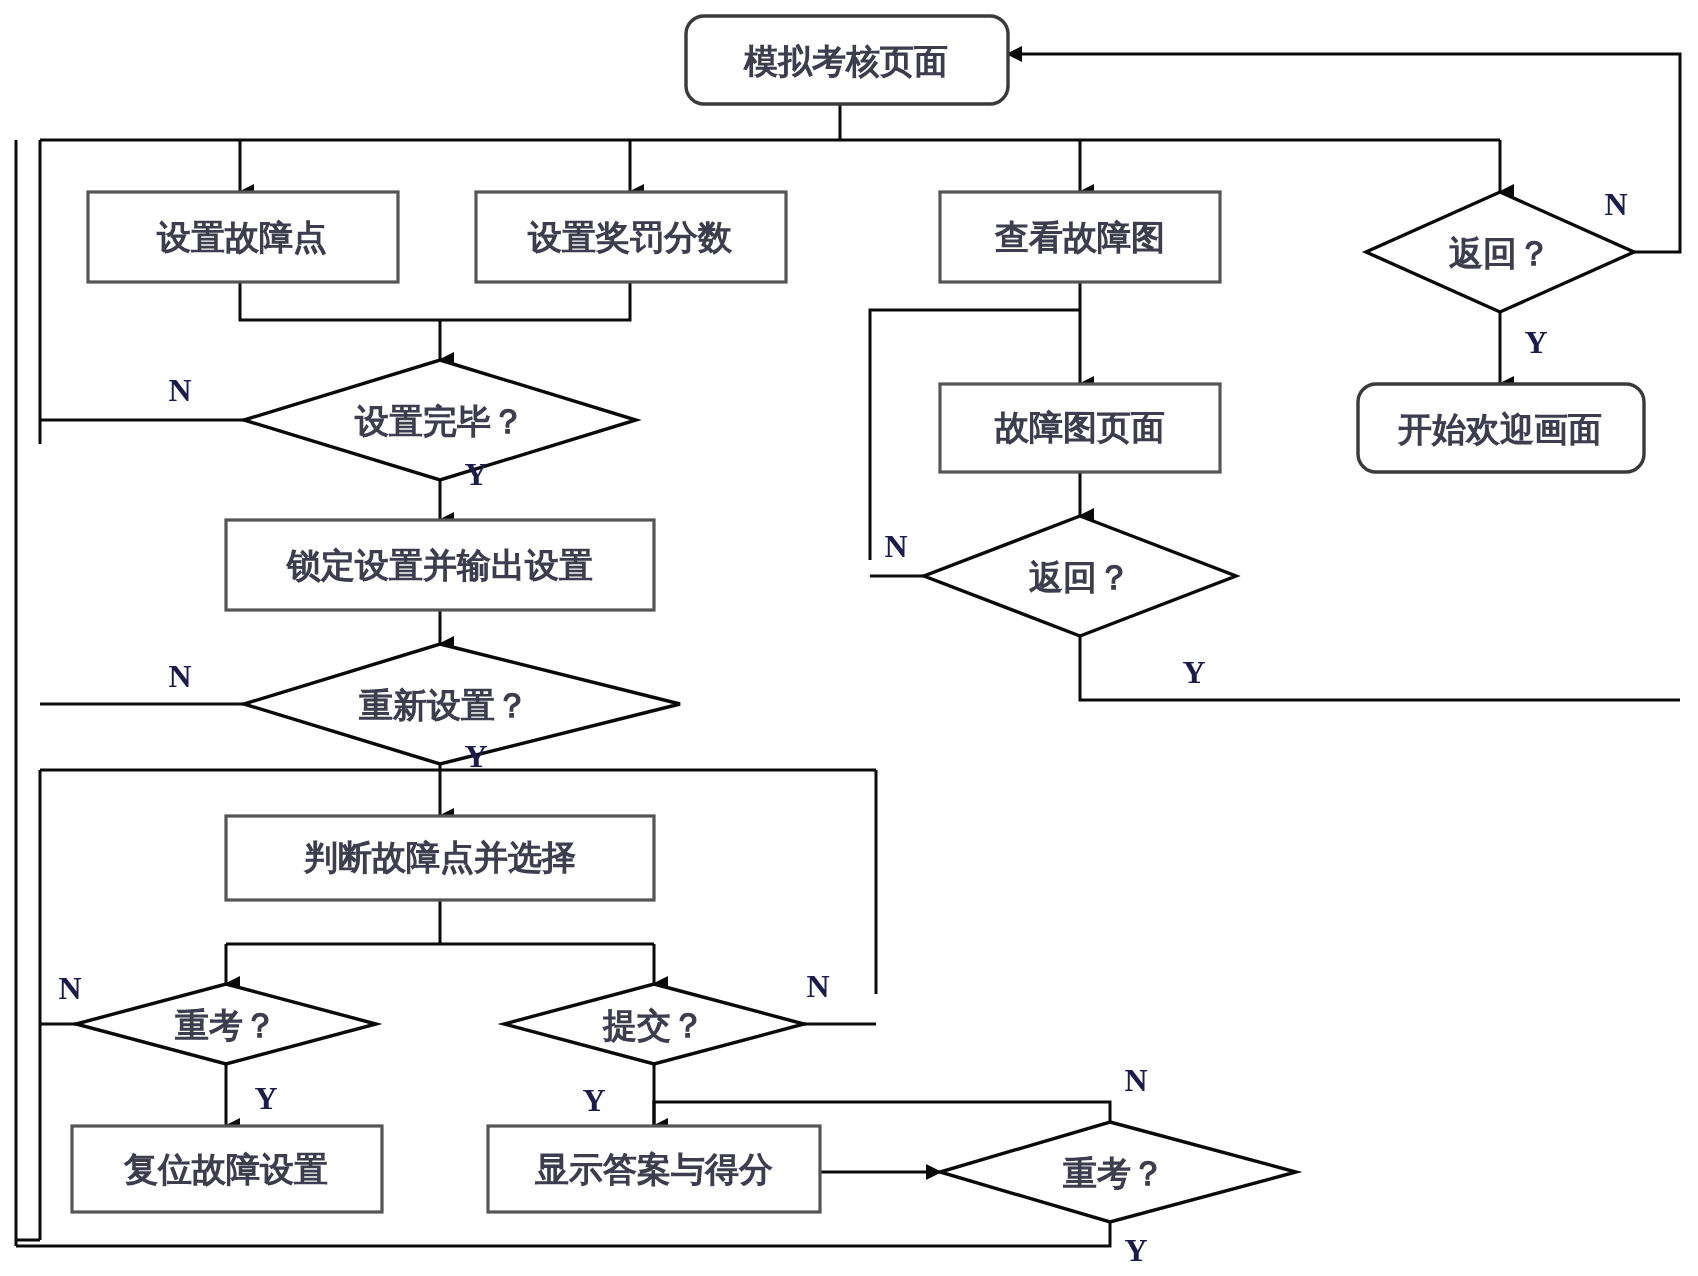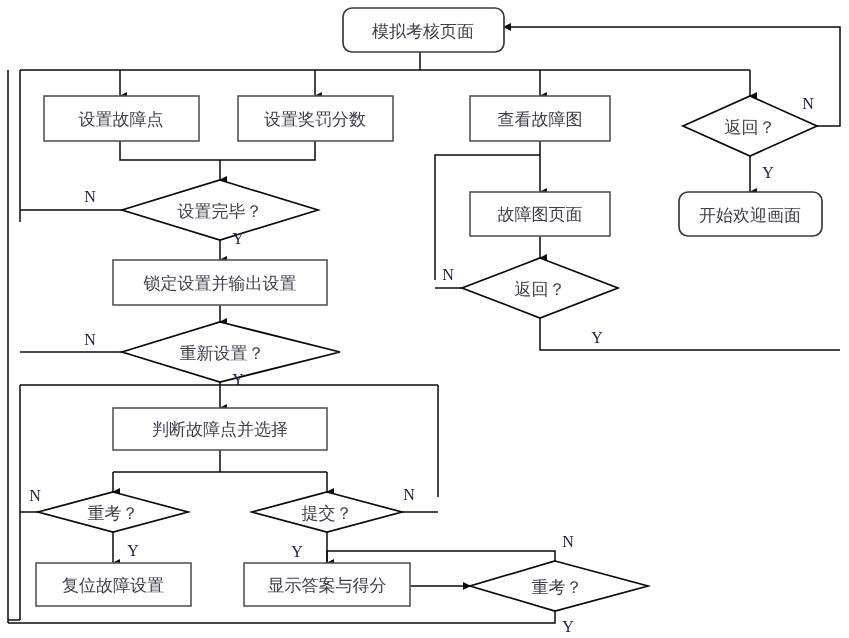--- a/index.html
+++ b/index.html
@@ -10,20 +10,21 @@
   }
   body {
     font-family: "Liberation Serif", "DejaVu Serif", serif;
   }
   #flow-root {
     position: relative;
     width: 849px;
     height: 638px;
     background: #ffffff;
     overflow: hidden;
+    font-weight: bold;
   }
   #flow-svg {
     position: absolute;
     left: 0;
     top: 0;
     width: 849px;
     height: 638px;
   }
   .node-label {
     font-family: "Liberation Serif", "DejaVu Serif", serif;

